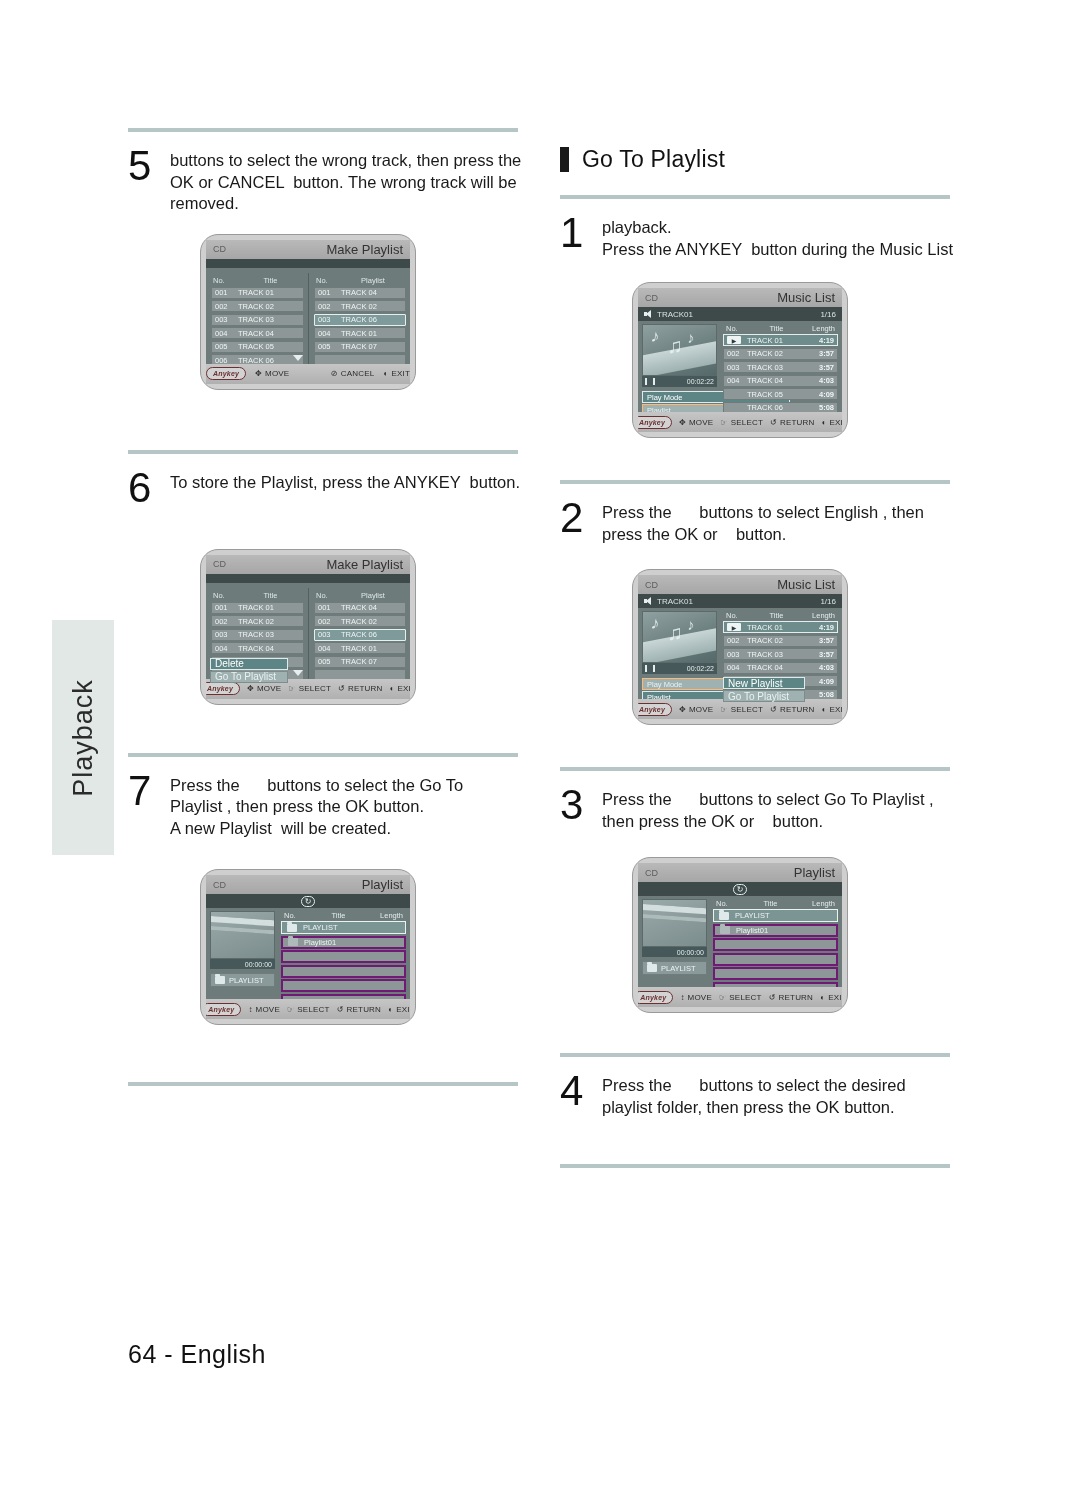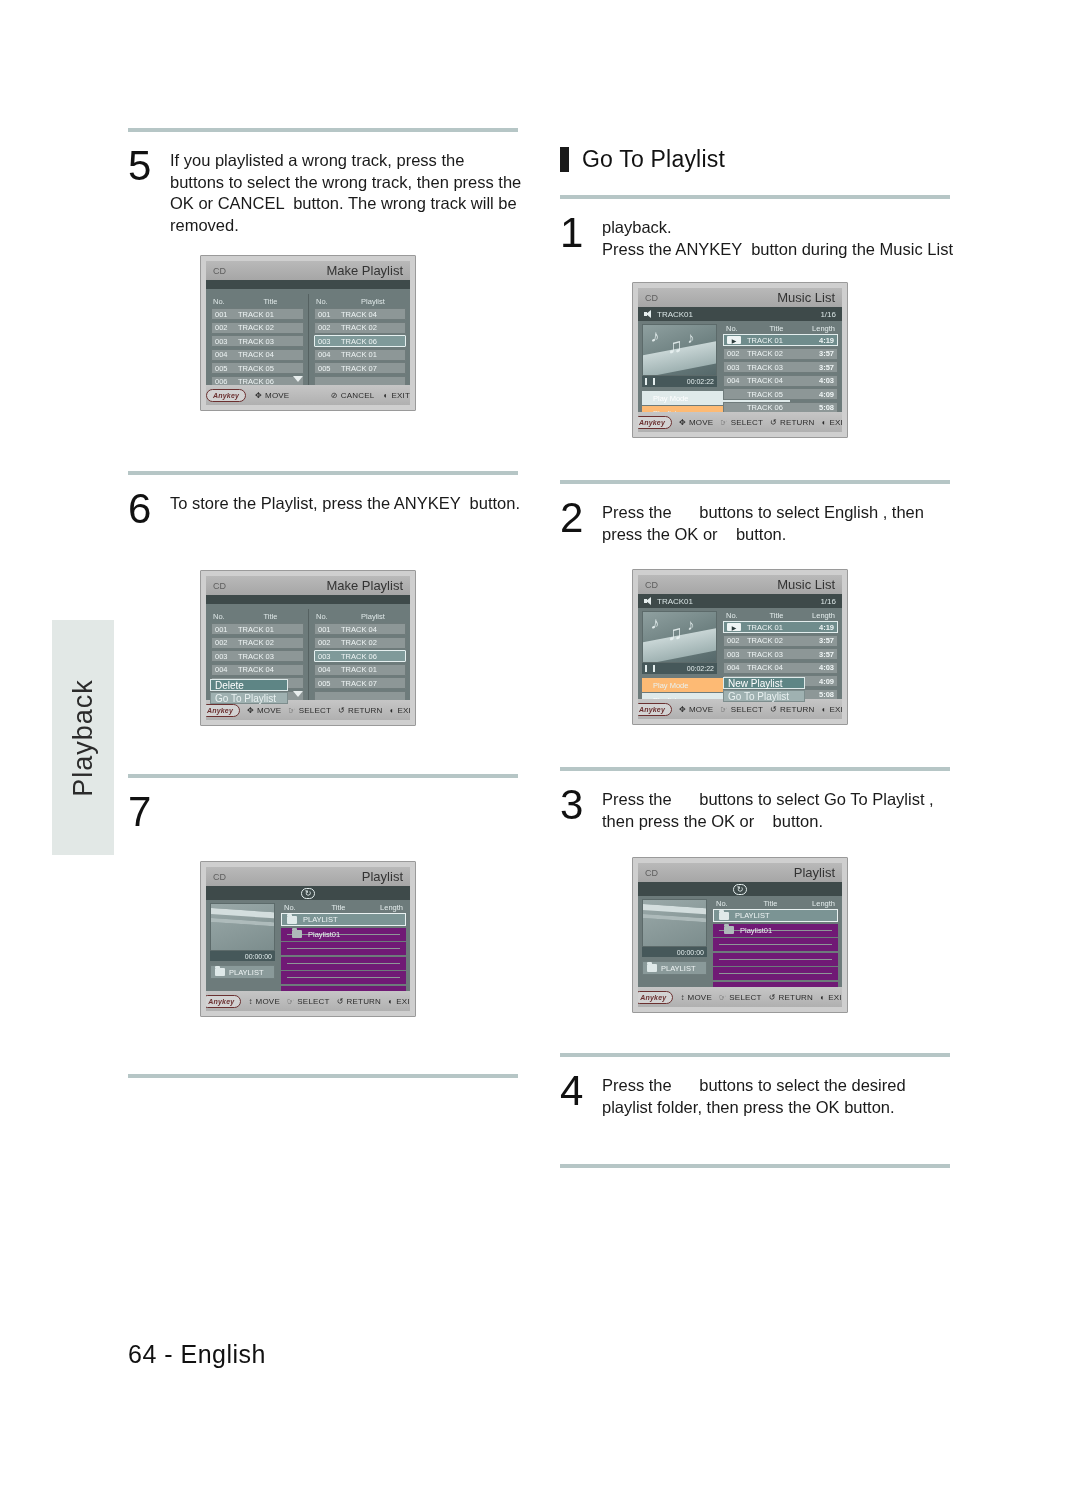--- a/index.html
+++ b/index.html
@@ -92,21 +92,21 @@
     line-height: 21.5px;
     color: #1a1a1a;
     padding-top: 3px;
   }
   .step-body .ln { display: block; white-space: pre; }
 
   
   .osd {
     width: 216px;
     height: 156px;
-    border-radius: 1px;
+    border-radius: 18px;
     background: #cfcfcf;
     border: 1px solid #9a9a9a;
     box-sizing: border-box;
     padding: 5px;
     margin: 19px 0 0 72px;
     position: relative;
   }
   .osd-inner {
     width: 100%;
     height: 100%;
@@ -302,21 +302,21 @@
   .pause-ico { display: inline-block; width: 6px; height: 7px;
     border-left: 2px solid #e4eeee; border-right: 2px solid #e4eeee; }
 
   .ml-menu { margin-top: 4px; }
   .ml-menu .mi {
     height: 12px;
     display: flex; align-items: center;
     padding: 0 4px; box-sizing: border-box;
     font-size: 7.5px; color: #e9f1f1;
     background: #9fb1b1;
-    border: 7px solid #fdba74;
+    border: 1px solid #fdba74;
     margin-bottom: 1px;
     width: 148px;
   }
   .ml-menu .mi.hl { background: #5e8585; border-color: #dfeaea; color:#fff; }
 
   .ml-right {
     flex: 1;
     padding: 3px 4px 0 3px;
     box-sizing: border-box;
     position: relative;
@@ -394,21 +394,21 @@
   }
   .folder.dim { background:#aebaba; }
   .folder.dim:before{ background:#aebaba; }
 
   .pl-right { flex: 1; padding: 3px 4px 0 3px; box-sizing: border-box; }
   .pl-head { display:flex; font-size:7.5px; color:#e3ecec; padding:0 3px 1px 3px; }
   .pl-head .c1 { width: 20px; }
   .pl-head .c2 { flex:1; text-align:center; }
   .pl-head .c3 { width: 30px; text-align:right; }
   .pl-row {
-    height: 13px; background:#8d9797; border:6px solid #701a75;
+    height: 13px; background:#8d9797; border:2px solid #701a75;
     margin-bottom:1.5px; display:flex; align-items:center; gap:6px;
     padding: 0 5px; box-sizing:border-box;
     font-size:7.5px; color:#eef4f4;
   }
   .pl-row.sel { background:#7b9494; border:1px solid #eaf2f2; }
   .pl-row.empty { background:#8d9797; }
   .repeat-ico {
     font-size: 8px; color:#e4eeee;
     border:1px solid #e4eeee; border-radius:6px; padding:0 3px; line-height:9px;
   }
@@ -430,21 +430,20 @@
   <span class="side-tab-label">Playback</span>
 </div>
 
 <div class="col col-left" style="top:128px;">
 
   <div class="rule short"></div>
 
   <div class="step">
     <div class="step-num">5</div>
     <div class="step-body">
-      <span class="ln">If you playlisted a wrong track, press the</span>
       <span class="ln">buttons to select the wrong track, then press the</span>
       <span class="ln">OK or CANCEL  button. The wrong track will be</span>
       <span class="ln">removed.</span>
     </div>
   </div>
 
   <div class="osd">
     <div class="osd-inner">
       <div class="osd-title">
         <span>CD</span>
@@ -633,20 +632,25 @@
             <span>EXIT</span>
           </span>
       </div>
     </div>
   </div>
 
   <div class="rule short" style="margin-top:48px;"></div>
 
   <div class="step">
     <div class="step-num">7</div>
+    <div class="step-body">
+      <span class="ln">Press the      buttons to select the Go To</span>
+      <span class="ln">Playlist , then press the OK button.</span>
+      <span class="ln">A new Playlist  will be created.</span>
+    </div>
   </div>
 
   <div class="osd" style="margin-top:30px;">
     <div class="osd-inner">
       <div class="osd-title">
         <span>CD</span>
         <span class="right">Playlist</span>
       </div>
       <div class="osd-sub" style="justify-content:center;">
         <span class="repeat-ico">↻</span>

